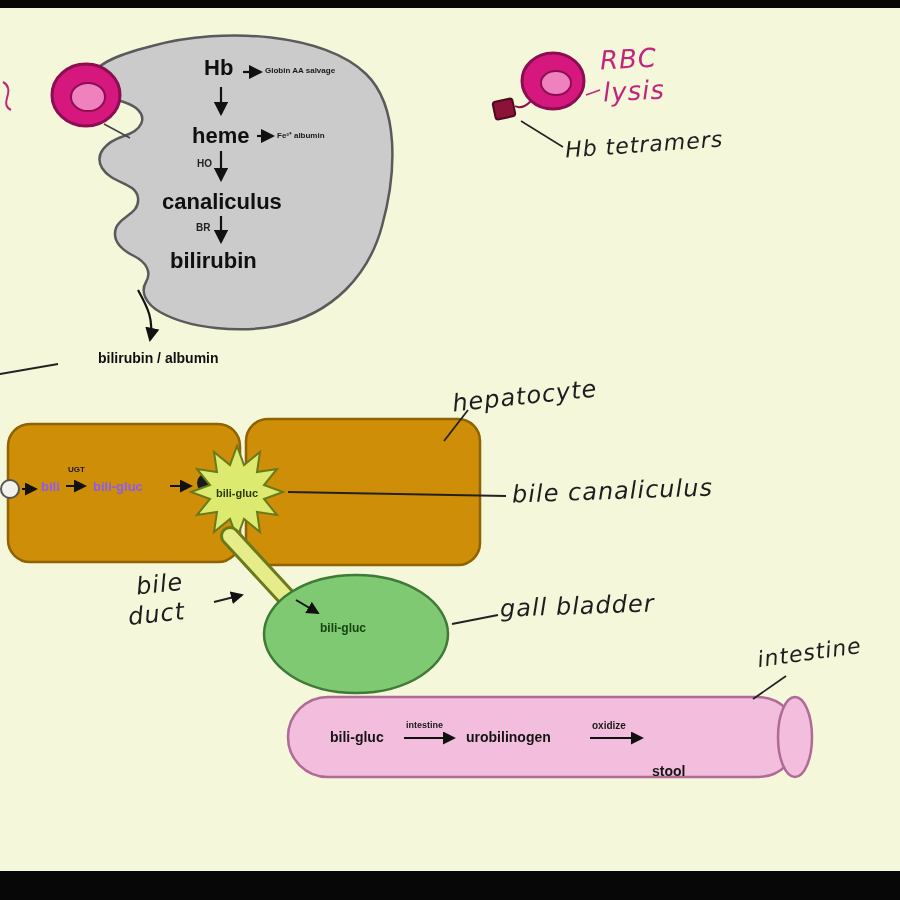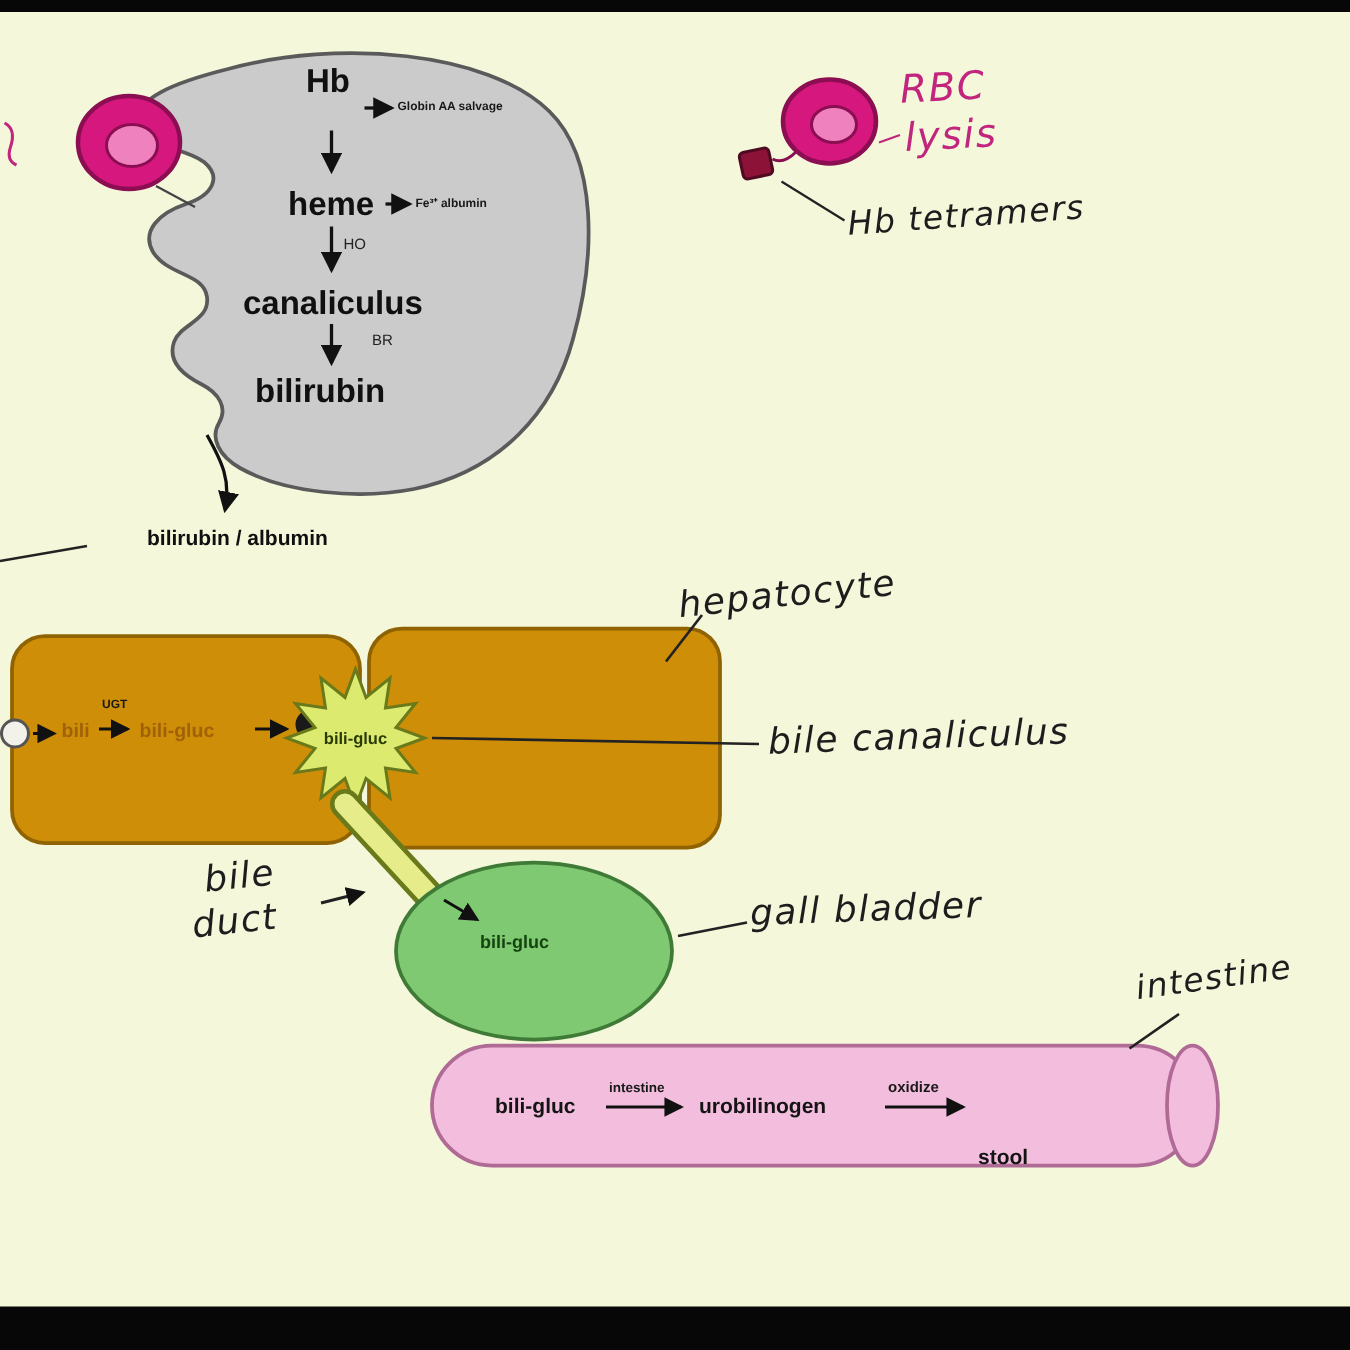--- a/index.html
+++ b/index.html
@@ -8,27 +8,27 @@
     background:#f4f7da;
     font-family:"Liberation Sans", sans-serif;
   }
   .bar{position:absolute;left:0;width:900px;background:#070707;}
   #bar-top{top:0;height:8px;}
   #bar-bottom{top:871px;height:29px;}
   svg.layer{position:absolute;left:0;top:0;}
   .txt{position:absolute;white-space:nowrap;color:#111;}
   .print{font-weight:700;color:#101010;}
   .tiny{font-size:8px;font-weight:600;color:#191919;letter-spacing:0;}
-  .enz{font-size:10px;font-weight:400;color:#222;margin-left:32px;}
+  .enz{font-size:10px;font-weight:700;color:#222;}
   .hand{
     font-family:"DejaVu Sans", sans-serif;
     font-style:italic;color:#1d1d1d;letter-spacing:1px;
   }
   .hand-pink{color:#c2257e;}
-  .cell-label{font-size:13px;font-weight:700;color:#a16207;}
+  .cell-label{font-size:13px;font-weight:700;color:#8b5cf6;}
   .tube-label{font-size:14px;font-weight:700;color:#141414;}
 </style>
 </head>
 <body>
 
 <div id="stage">
 
   <svg class="layer" width="900" height="900" viewBox="0 0 900 900">
     <defs>
       <marker id="arr" viewBox="0 0 10 10" refX="8.5" refY="5" markerWidth="6.5" markerHeight="6.5" orient="auto-start-reverse">
@@ -105,27 +105,27 @@
       <ellipse cx="795" cy="737" rx="17" ry="40" fill="#f3bedd" stroke="#b06a96" stroke-width="2.5"></ellipse>
     </g>
     <line x1="786" y1="676" x2="753" y2="699" stroke="#222" stroke-width="1.8"></line>
 
     <g stroke="#111" stroke-width="2" fill="none" marker-end="url(#arr)">
       <line x1="404" y1="738" x2="454" y2="738"></line>
       <line x1="590" y1="738" x2="642" y2="738"></line>
     </g>
   </svg>
 
-  <div class="txt print" style="left:204px;top:41px;font-size:22px;">Hb</div>
+  <div class="txt print" style="left:204px;top:55px;font-size:22px;">Hb</div>
   <div class="txt tiny" style="left:265px;top:66px;">Globin AA salvage</div>
   <div class="txt print" style="left:192px;top:123px;font-size:22px;">heme</div>
   <div class="txt tiny" style="left:277px;top:129px;">Fe³⁺ albumin</div>
   <div class="txt enz" style="left:197px;top:158px;">HO</div>
   <div class="txt print" style="left:162px;top:189px;font-size:22px;">canaliculus</div>
-  <div class="txt enz" style="left:216px;top:222px;text-align:right;">BR</div>
+  <div class="txt enz" style="left:196px;top:222px;text-align:right;">BR</div>
   <div class="txt print" style="left:170px;top:248px;font-size:22px;">bilirubin</div>
 
   <div class="txt print" style="left:98px;top:350px;font-size:14px;">bilirubin / albumin</div>
 
   <div class="txt hand hand-pink" style="left:600px;top:44px;font-size:26px;transform:rotate(-3deg);">RBC</div>
   <div class="txt hand hand-pink" style="left:603px;top:76px;font-size:26px;transform:rotate(-3deg);">lysis</div>
   <div class="txt hand" style="left:565px;top:132px;font-size:22px;transform:rotate(-4deg);">Hb tetramers</div>
 
   <div class="txt hand" style="left:452px;top:382px;font-size:24px;transform:rotate(-6deg);">hepatocyte</div>
   <div class="txt cell-label" style="left:41px;top:479px;">bili</div>

